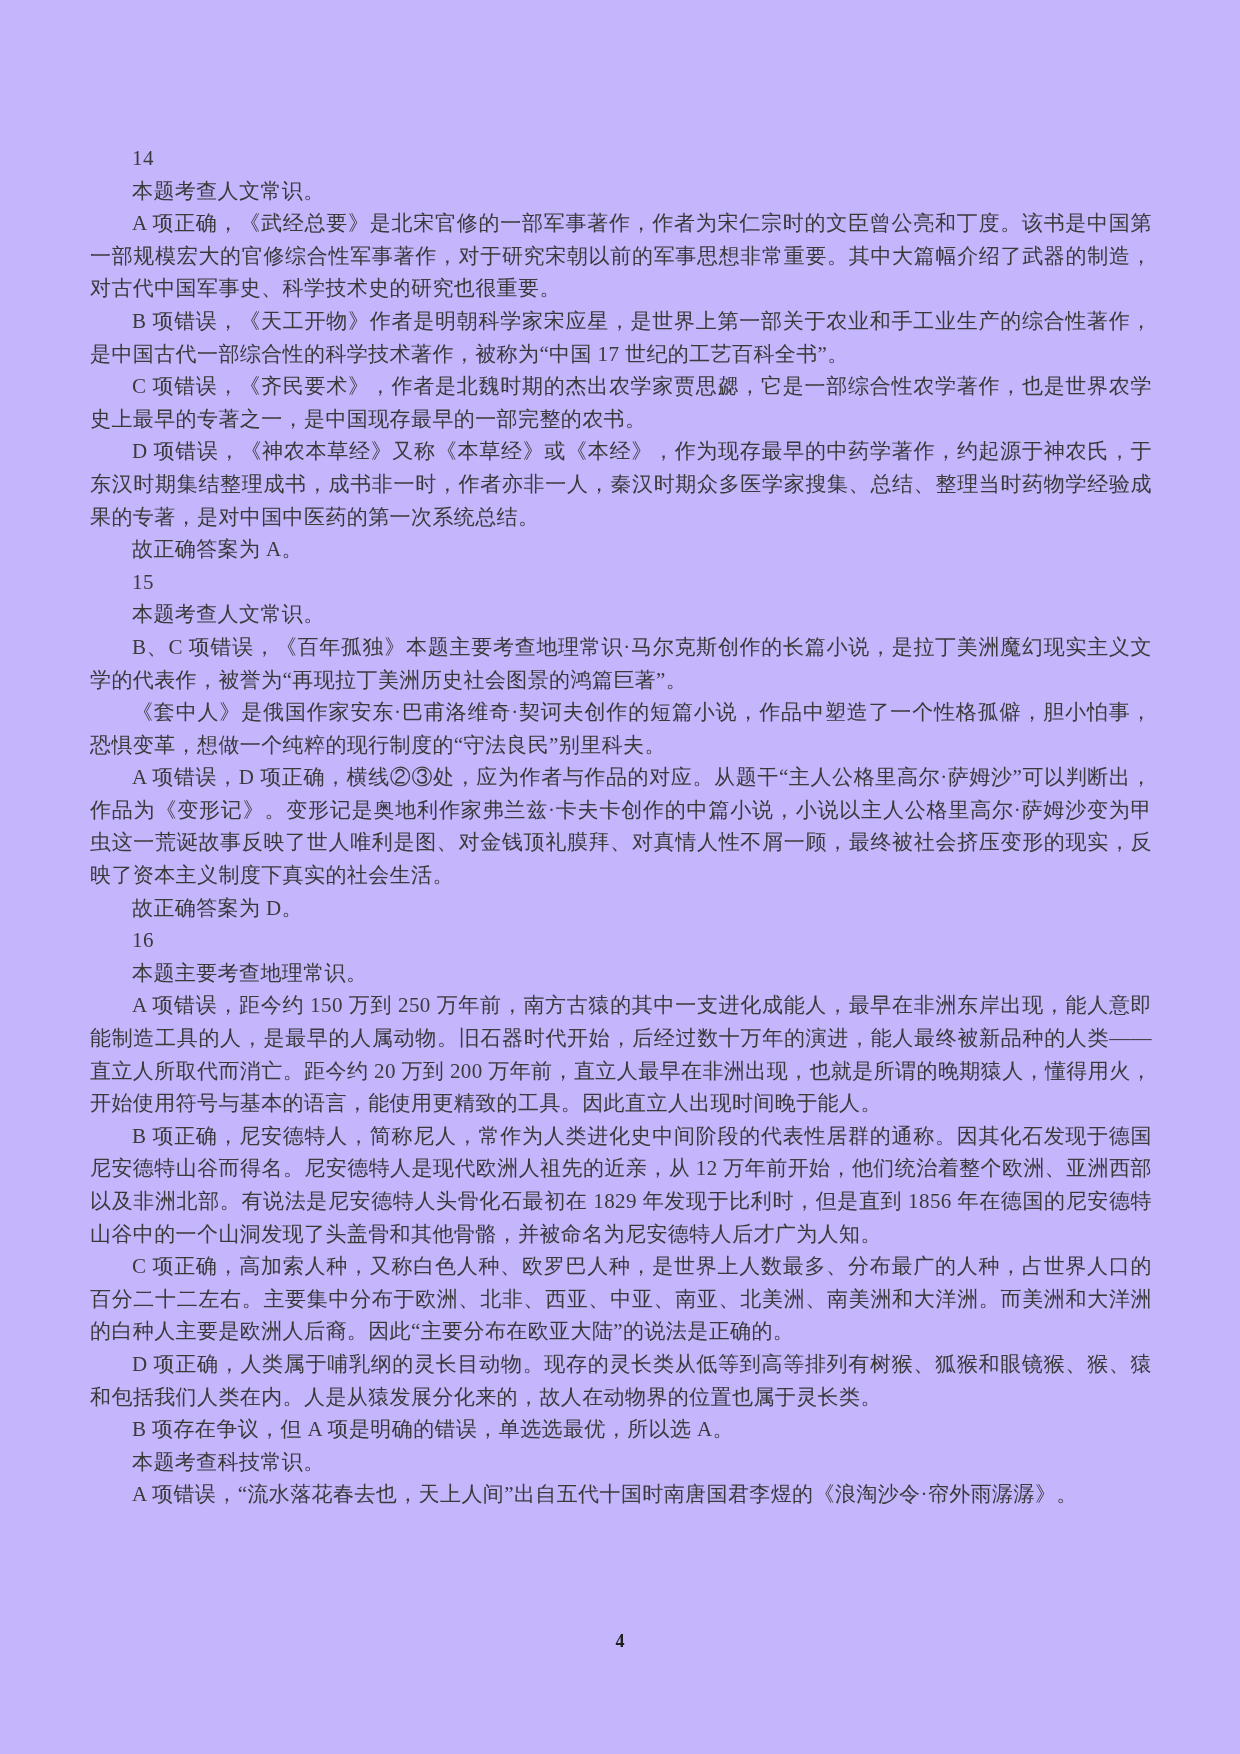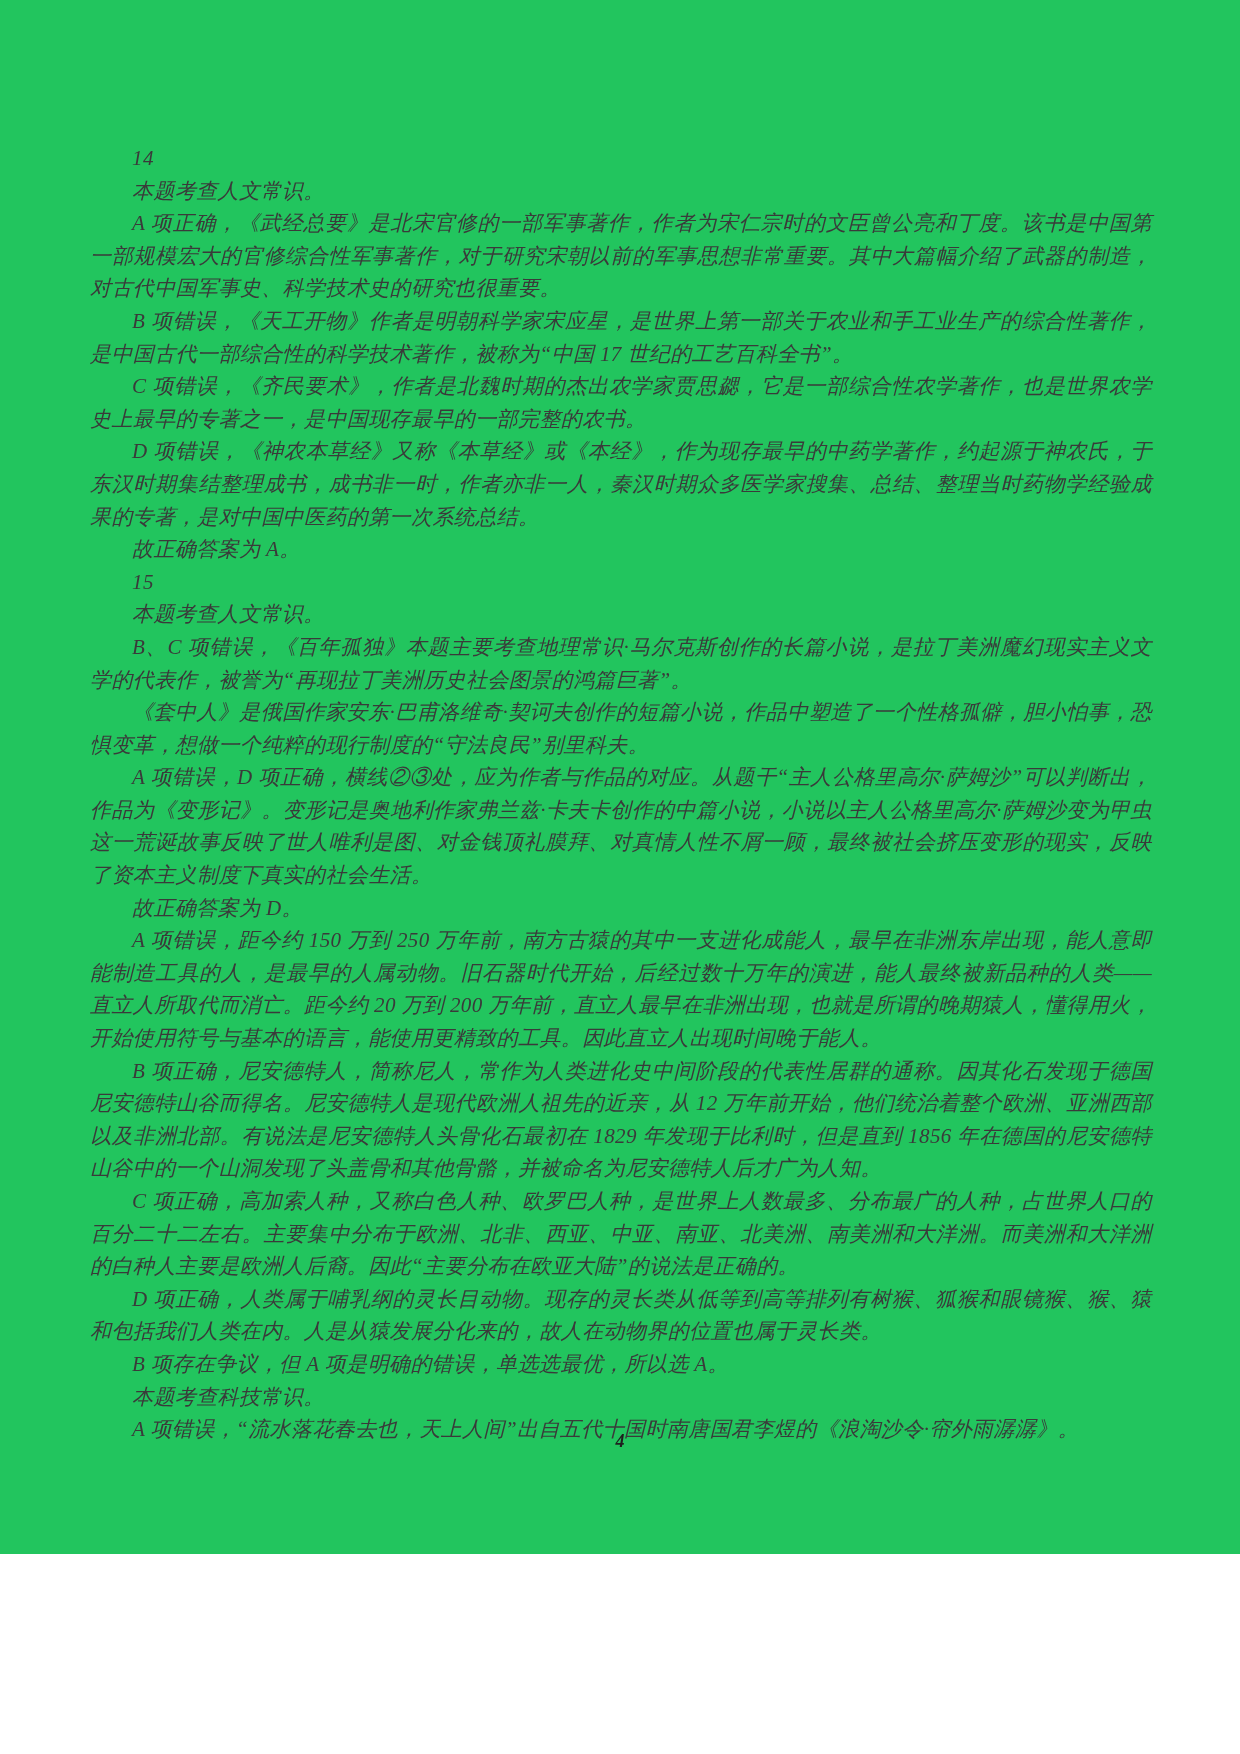--- a/index.html
+++ b/index.html
@@ -3,25 +3,24 @@
 <meta charset="utf-8">
 <style>
   html, body {
     margin: 0;
     padding: 0;
     background: #ffffff;
   }
   .page {
     position: relative;
     width: 1240px;
-    height: 1554px;
-    background: #22c55e;
+    height: 1754px;
+    background: #c4b5fd;
     overflow: hidden;
     font-family: "Liberation Serif", "DejaVu Serif", serif;
-    font-style: italic;
   }
   .content {
     position: absolute;
     left: 90px;
     top: 142px;
     width: 1062px;
     color: #3a3a3a;
     font-size: 21px;
     line-height: 32.6px;
     text-align: justify;
@@ -59,20 +58,22 @@
       <p>B 项错误，《天工开物》作者是明朝科学家宋应星，是世界上第一部关于农业和手工业生产的综合性著作，是中国古代一部综合性的科学技术著作，被称为“中国 17 世纪的工艺百科全书”。</p>
       <p>C 项错误，《齐民要术》，作者是北魏时期的杰出农学家贾思勰，它是一部综合性农学著作，也是世界农学史上最早的专著之一，是中国现存最早的一部完整的农书。</p>
       <p>D 项错误，《神农本草经》又称《本草经》或《本经》，作为现存最早的中药学著作，约起源于神农氏，于东汉时期集结整理成书，成书非一时，作者亦非一人，秦汉时期众多医学家搜集、总结、整理当时药物学经验成果的专著，是对中国中医药的第一次系统总结。</p>
       <p>故正确答案为 A。</p>
       <p class="q-number">15</p>
       <p>本题考查人文常识。</p>
       <p>B、C 项错误，《百年孤独》本题主要考查地理常识·马尔克斯创作的长篇小说，是拉丁美洲魔幻现实主义文学的代表作，被誉为“再现拉丁美洲历史社会图景的鸿篇巨著”。</p>
       <p>《套中人》是俄国作家安东·巴甫洛维奇·契诃夫创作的短篇小说，作品中塑造了一个性格孤僻，胆小怕事，恐惧变革，想做一个纯粹的现行制度的“守法良民”别里科夫。</p>
       <p>A 项错误，D 项正确，横线②③处，应为作者与作品的对应。从题干“主人公格里高尔·萨姆沙”可以判断出，作品为《变形记》。变形记是奥地利作家弗兰兹·卡夫卡创作的中篇小说，小说以主人公格里高尔·萨姆沙变为甲虫这一荒诞故事反映了世人唯利是图、对金钱顶礼膜拜、对真情人性不屑一顾，最终被社会挤压变形的现实，反映了资本主义制度下真实的社会生活。</p>
       <p>故正确答案为 D。</p>
+      <p class="q-number">16</p>
+      <p>本题主要考查地理常识。</p>
       <p>A 项错误，距今约 150 万到 250 万年前，南方古猿的其中一支进化成能人，最早在非洲东岸出现，能人意即能制造工具的人，是最早的人属动物。旧石器时代开始，后经过数十万年的演进，能人最终被新品种的人类——直立人所取代而消亡。距今约 20 万到 200 万年前，直立人最早在非洲出现，也就是所谓的晚期猿人，懂得用火，开始使用符号与基本的语言，能使用更精致的工具。因此直立人出现时间晚于能人。</p>
       <p>B 项正确，尼安德特人，简称尼人，常作为人类进化史中间阶段的代表性居群的通称。因其化石发现于德国尼安德特山谷而得名。尼安德特人是现代欧洲人祖先的近亲，从 12 万年前开始，他们统治着整个欧洲、亚洲西部以及非洲北部。有说法是尼安德特人头骨化石最初在 1829 年发现于比利时，但是直到 1856 年在德国的尼安德特山谷中的一个山洞发现了头盖骨和其他骨骼，并被命名为尼安德特人后才广为人知。</p>
       <p>C 项正确，高加索人种，又称白色人种、欧罗巴人种，是世界上人数最多、分布最广的人种，占世界人口的百分二十二左右。主要集中分布于欧洲、北非、西亚、中亚、南亚、北美洲、南美洲和大洋洲。而美洲和大洋洲的白种人主要是欧洲人后裔。因此“主要分布在欧亚大陆”的说法是正确的。</p>
       <p>D 项正确，人类属于哺乳纲的灵长目动物。现存的灵长类从低等到高等排列有树猴、狐猴和眼镜猴、猴、猿和包括我们人类在内。人是从猿发展分化来的，故人在动物界的位置也属于灵长类。</p>
       <p>B 项存在争议，但 A 项是明确的错误，单选选最优，所以选 A。</p>
       <p>本题考查科技常识。</p>
       <p>A 项错误，“流水落花春去也，天上人间”出自五代十国时南唐国君李煜的《浪淘沙令·帘外雨潺潺》。</p>
     </div>
   <div class="page-number">4</div>
 </div>

